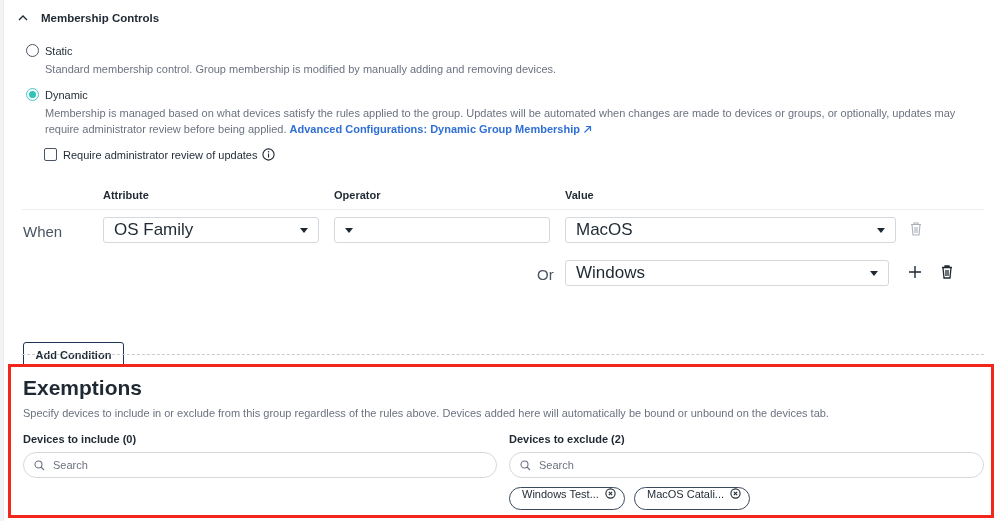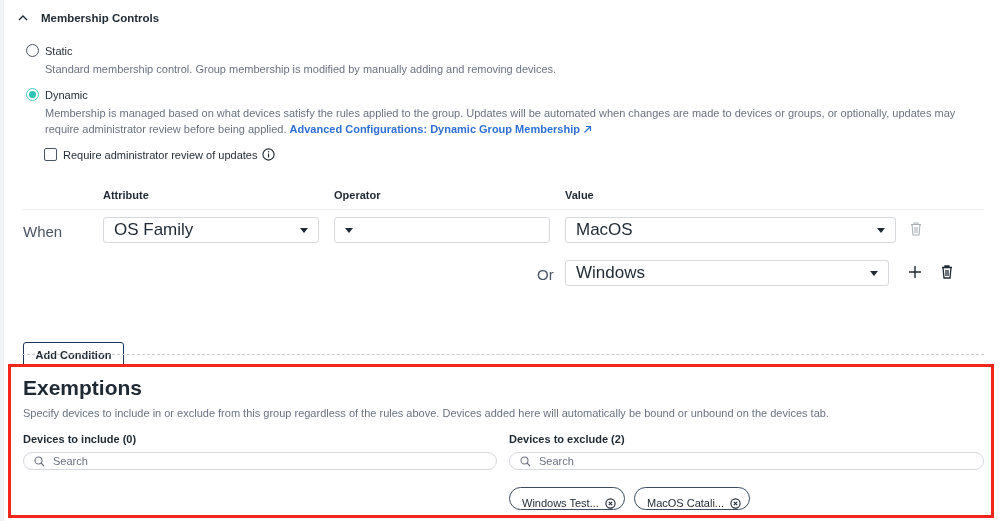--- a/index.html
+++ b/index.html
@@ -36,26 +36,26 @@
     .icon-btn { position: absolute; width: 14px; height: 16px; cursor: pointer; }
 
     .add-btn { position: absolute; left: 23px; top: 305px; width: 101px; height: 25px; border: 1.5px solid #1d3557; border-radius: 3px; background: #fff; font-size: 11px; font-weight: 600; color: #1f2933; font-family: "Liberation Sans", sans-serif; cursor: pointer; margin-top: 37px; }
 
     .dashed { position: absolute; left: 22px; top: 354px; width: 962px; height: 0; border-top: 1.5px dashed #c9cdd2; }
 
     .highlight-box { position: absolute; left: 8px; top: 364px; width: 986px; height: 154px; border: 3px solid #f2261b; }
     .ex-title { position: absolute; left: 23px; top: 376px; font-size: 21px; font-weight: 700; color: #1f2933; }
     .ex-desc { position: absolute; left: 23px; top: 407px; font-size: 11px; color: #6b7280; }
     .ex-label { position: absolute; top: 433px; font-size: 11px; font-weight: 600; color: #1f2933; }
-    .search { position: absolute; top: 452px; height: 18px; border: 1px solid #d5d9de; border-radius: 13px; background: #fff; display: flex; align-items: center; padding-left: 10px; justify-content: flex-end; }
+    .search { position: absolute; top: 452px; height: 26px; border: 1px solid #d5d9de; border-radius: 13px; background: #fff; display: flex; align-items: center; padding-left: 10px; justify-content: flex-end; }
     .search-icon { width: 11px; height: 11px; margin-right: 8px; }
     .search input { border: none; outline: none; font-size: 11px; font-family: "Liberation Sans", sans-serif; color: #1f2933; flex: 1; background: transparent; }
     .search input::placeholder { color: #6b7280; }
 
-    .chip { position: absolute; top: 487px; height: 23px; border: 1.5px solid #3b4a5c; border-radius: 12px; background: #fff; display: flex; align-items: flex-end; padding: 0 8px 0 12px; }
+    .chip { position: absolute; top: 487px; height: 23px; border: 1.5px solid #3b4a5c; border-radius: 12px; background: #fff; display: flex; align-items: flex-start; padding: 0 8px 0 12px; }
     .chip-label { font-size: 11px; color: #1f2933; margin-right: 6px; white-space: nowrap; }
     .chip-x { width: 11px; height: 11px; cursor: pointer; }
   </style>
 </head>
 <body>
 
 <div class="left-rail"></div>
 
 <div class="section-header">
   <svg class="chevron" viewBox="0 0 12 12">

